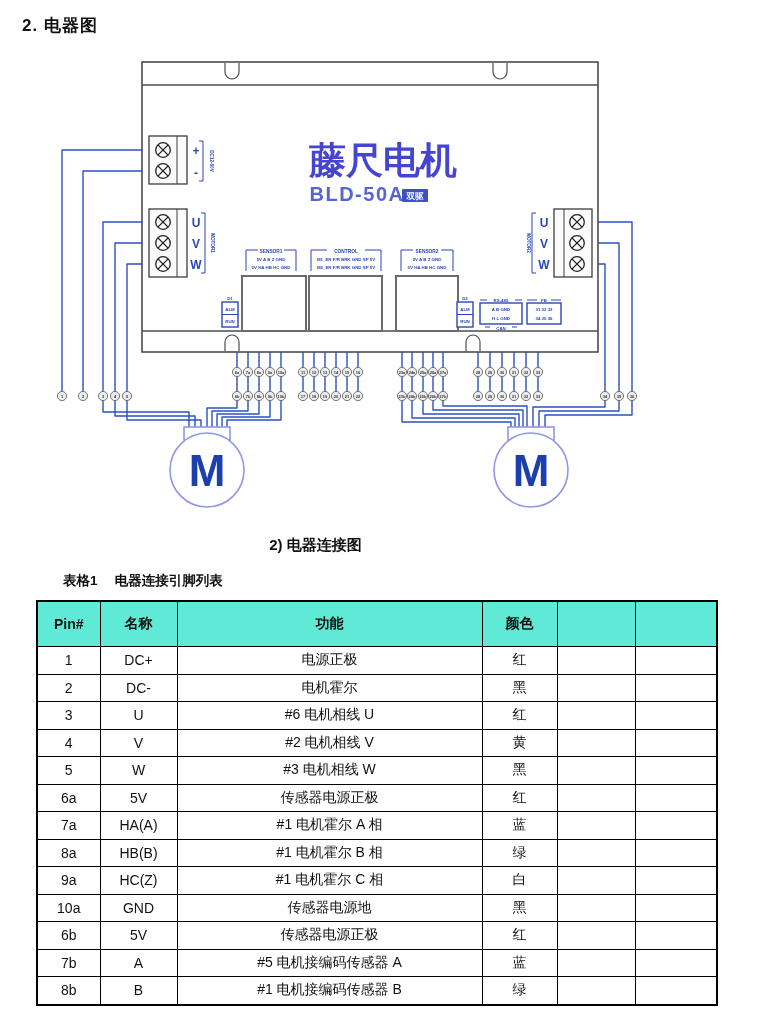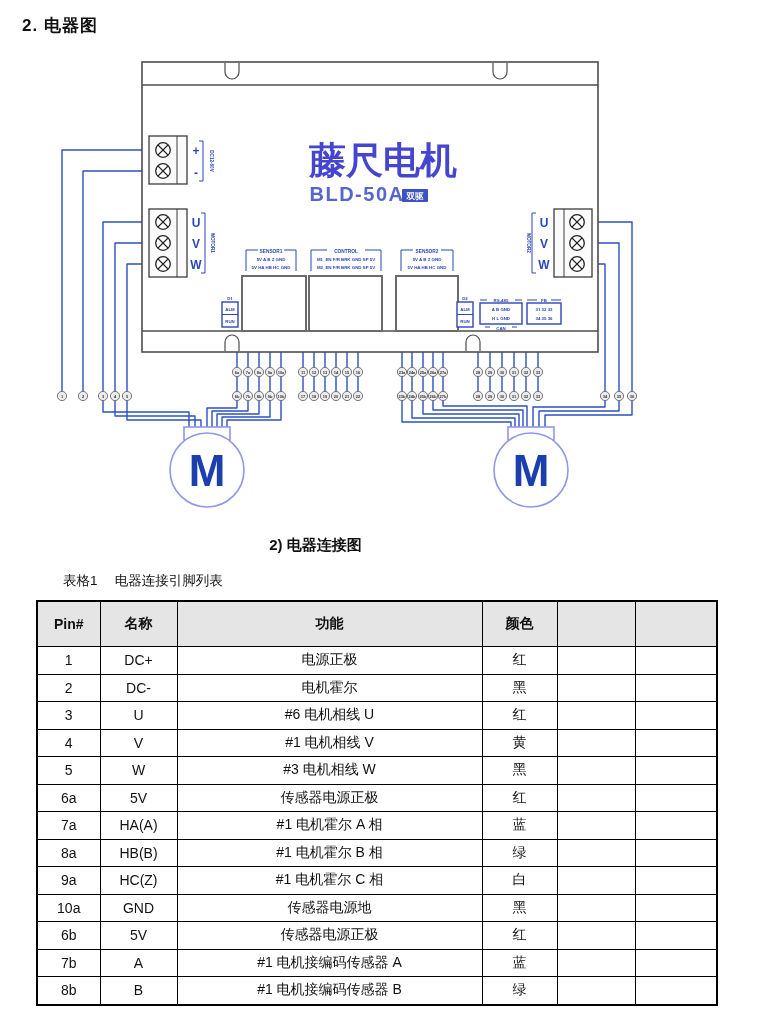--- a/index.html
+++ b/index.html
@@ -28,25 +28,25 @@
   .brand{fill:#4545d0;font-size:37px;font-weight:bold;text-anchor:middle;font-family:"DejaVu Serif",serif;}
   .model{fill:#5566cf;font-size:20px;font-weight:bold;text-anchor:middle;letter-spacing:1.5px;}
   .badge-rect{fill:#3c52c2;}
   .badge-text{fill:#ffffff;font-size:8.5px;font-weight:bold;text-anchor:middle;}
   .ledbox{fill:#ffffff;stroke:#2b46b8;stroke-width:1.4;}
   .pin{fill:#ececec;stroke:#666;stroke-width:0.9;}
   .pin-label{fill:#333;font-size:4px;font-weight:bold;text-anchor:middle;}
   .motor-body{fill:#ffffff;stroke:#8f97e6;stroke-width:1.6;}
   .motor-m{fill:#1c3fae;font-size:44px;font-weight:bold;text-anchor:middle;}
   #caption{left:0;top:536px;width:631px;text-align:center;font-size:15px;font-weight:bold;}
-  #table-title{left:63px;top:572px;font-size:13.5px;font-weight:normal;}
+  #table-title{left:63px;top:572px;font-size:13.5px;font-weight:bold;}
   #pin-table-wrap{left:36px;top:600px;}
   table.pin-table{border-collapse:collapse;table-layout:fixed;width:680px;border:2px solid #000;}
   table.pin-table th{
-    background:#e5e5e5;border:1.5px solid #000;font-size:14px;font-weight:bold;
+    background:#5eead4;border:1.5px solid #000;font-size:14px;font-weight:bold;
     height:44px;text-align:center;padding:0;
   }
   table.pin-table td{
     border:1.5px solid #000;font-size:14px;height:26.5px;text-align:center;padding:0;
     background:#fff;
   }
 </style>
 </head>
 <body>
 
@@ -504,21 +504,21 @@
           <td>3</td>
           <td>U</td>
           <td>#6 电机相线 U</td>
           <td>红</td>
           <td></td>
           <td></td>
         </tr>
         <tr>
           <td>4</td>
           <td>V</td>
-          <td>#1 电机相线 V</td>
+          <td>#2 电机相线 V</td>
           <td>黄</td>
           <td></td>
           <td></td>
         </tr>
         <tr>
           <td>5</td>
           <td>W</td>
           <td>#3 电机相线 W</td>
           <td>黑</td>
           <td></td>
@@ -568,21 +568,21 @@
           <td>6b</td>
           <td>5V</td>
           <td>传感器电源正极</td>
           <td>红</td>
           <td></td>
           <td></td>
         </tr>
         <tr>
           <td>7b</td>
           <td>A</td>
-          <td>#1 电机接编码传感器 A</td>
+          <td>#5 电机接编码传感器 A</td>
           <td>蓝</td>
           <td></td>
           <td></td>
         </tr>
         <tr>
           <td>8b</td>
           <td>B</td>
           <td>#1 电机接编码传感器 B</td>
           <td>绿</td>
           <td></td>

